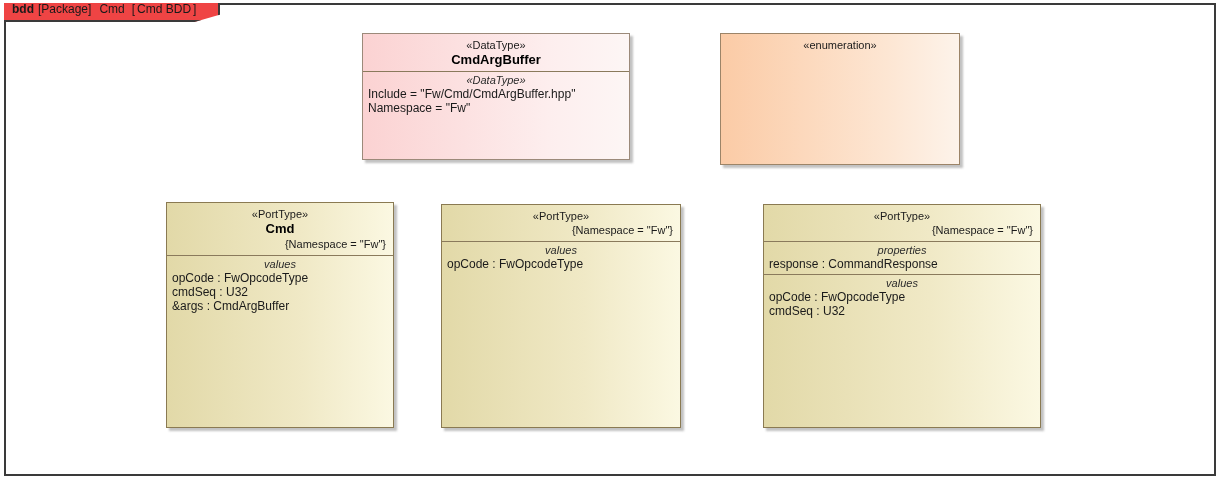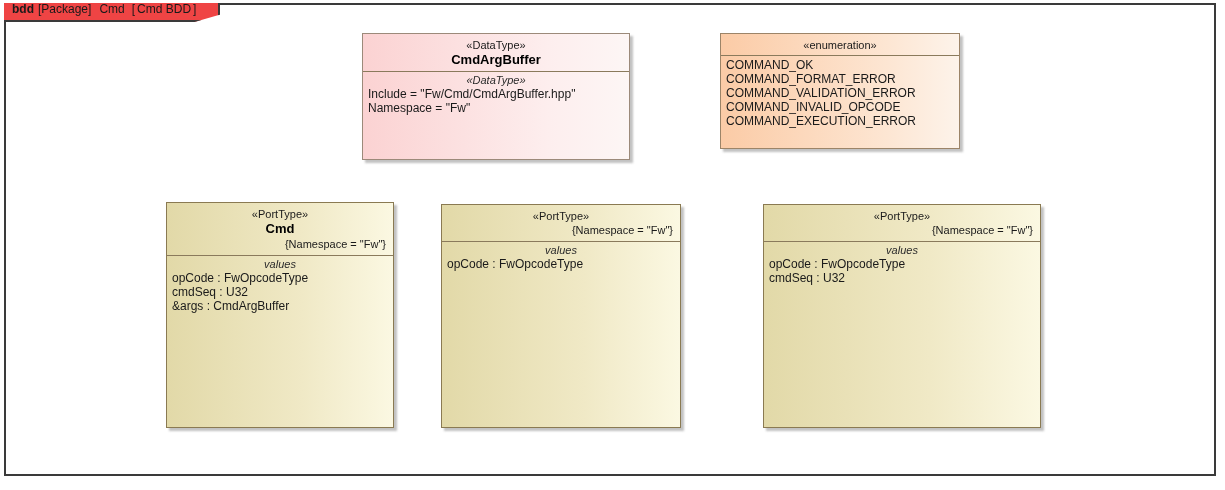--- a/index.html
+++ b/index.html
@@ -125,21 +125,21 @@
     border-color: #9c8468;
     background: linear-gradient(to right, #fbcba6 0%, #fde6d3 70%, #fdf3ea 100%);
   }
   .theme-porttype {
     border-color: #8a7a52;
     background: linear-gradient(to right, #e2d9a8 0%, #f0e9c6 60%, #fbf8e2 100%);
   }
 
   
   #block-cmdargbuffer { left: 362px; top: 33px;  width: 268px; height: 127px; }
-  #block-commandresponse { left: 720px; top: 33px; width: 240px; height: 116px; }
+  #block-commandresponse { left: 720px; top: 33px; width: 240px; height: 132px; }
   #block-cmd         { left: 166px; top: 202px; width: 228px; height: 226px; }
   #block-cmdreg      { left: 441px; top: 204px; width: 240px; height: 224px; }
   #block-cmdresponse { left: 763px; top: 204px; width: 278px; height: 224px; }
 </style>
 </head>
 <body>
 
 <div id="diagram-frame"></div>
 
 <div id="frame-tab">
@@ -160,27 +160,20 @@
     <div class="comp-label">«DataType»</div>
     <div class="feature">Include = "Fw/Cmd/CmdArgBuffer.hpp"</div>
     <div class="feature">Namespace = "Fw"</div>
   </div>
 </div>
 
 <div class="block theme-enumeration" id="block-commandresponse">
   <div class="compartment header-comp">
     <div class="stereotype">«enumeration»</div>
   </div>
-  <div class="compartment grow">
-    <div class="literal">COMMAND_OK</div>
-    <div class="literal">COMMAND_FORMAT_ERROR</div>
-    <div class="literal">COMMAND_VALIDATION_ERROR</div>
-    <div class="literal">COMMAND_INVALID_OPCODE</div>
-    <div class="literal">COMMAND_EXECUTION_ERROR</div>
-  </div>
 </div>
 
 <div class="block theme-porttype" id="block-cmd">
   <div class="compartment header-comp">
     <div class="stereotype">«PortType»</div>
     <div class="block-name">Cmd</div>
     <div class="tagged-value">{Namespace = "Fw"}</div>
   </div>
   <div class="compartment grow">
     <div class="comp-label">values</div>
@@ -199,18 +192,22 @@
     <div class="comp-label">values</div>
     <div class="feature">opCode : FwOpcodeType</div>
   </div>
 </div>
 
 <div class="block theme-porttype" id="block-cmdresponse">
   <div class="compartment header-comp">
     <div class="stereotype">«PortType»</div>
     <div class="tagged-value">{Namespace = "Fw"}</div>
   </div>
+  <div class="compartment">
+    <div class="comp-label">properties</div>
+    <div class="feature">response : CommandResponse</div>
+  </div>
   <div class="compartment grow">
     <div class="comp-label">values</div>
     <div class="feature">opCode : FwOpcodeType</div>
     <div class="feature">cmdSeq : U32</div>
   </div>
 </div>
 
 </body></html>

